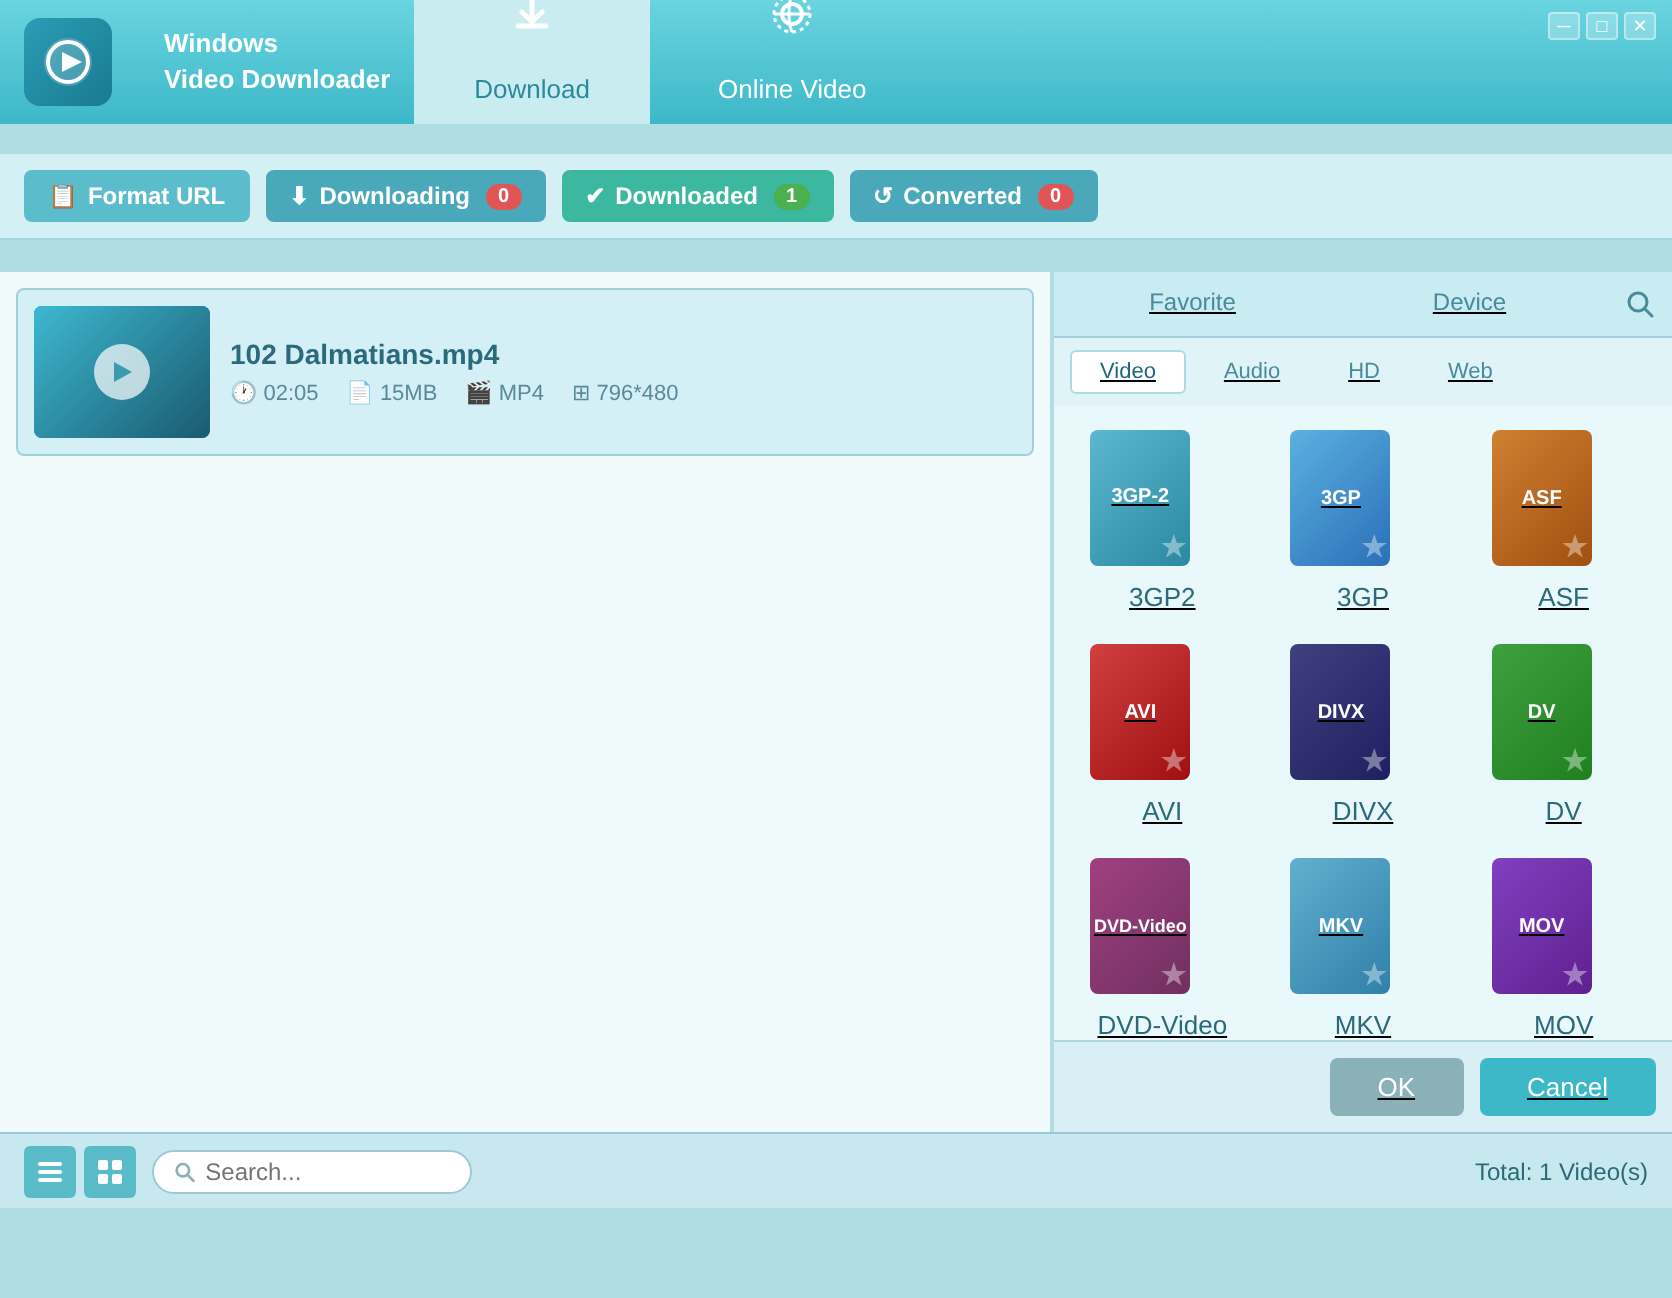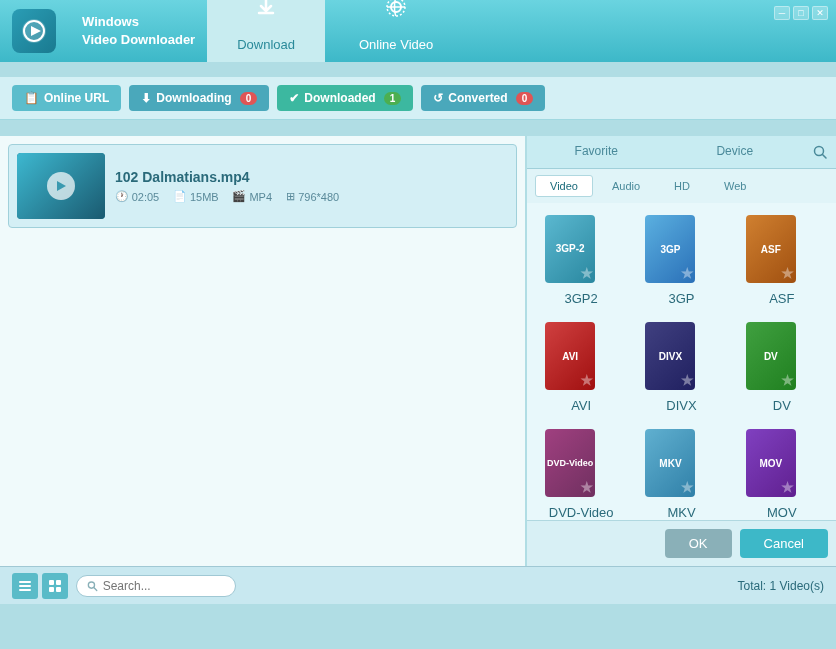--- a/index.html
+++ b/index.html
@@ -121,20 +121,21 @@
     .file-meta { display: flex; gap: 14px; font-size: 11px; color: #5a8a9a; }
     .file-meta span { display: flex; align-items: center; gap: 3px; }
 
     
     .format-panel {
       width: 310px;
       background: #e8f8fb;
       border-left: 1px solid #b0dde4;
       display: flex;
       flex-direction: column;
+      text-decoration: underline;
     }
     .format-tabs {
       display: flex;
       background: #c8ecf2;
       border-bottom: 1px solid #a0d0da;
     }
     .format-tab {
       flex: 1;
       padding: 8px 4px;
       text-align: center;
@@ -356,21 +357,21 @@
   <div class="right-controls">
     <div class="win-ctrl">─</div>
     <div class="win-ctrl">□</div>
     <div class="win-ctrl">✕</div>
   </div>
 </div>
 
 <div class="toolbar">
   <button class="toolbar-btn btn-paste">
     <span>📋</span>
-    <span>Online URL</span>
+    <span>Format URL</span>
   </button>
   <button class="toolbar-btn btn-downloading">
     <span>⬇</span>
     <span>Downloading</span>
     <span class="badge">0</span>
   </button>
   <button class="toolbar-btn btn-downloaded">
     <span style="color:white;">✔</span>
     <span>Downloaded</span>
     <span class="badge badge-green">1</span>

